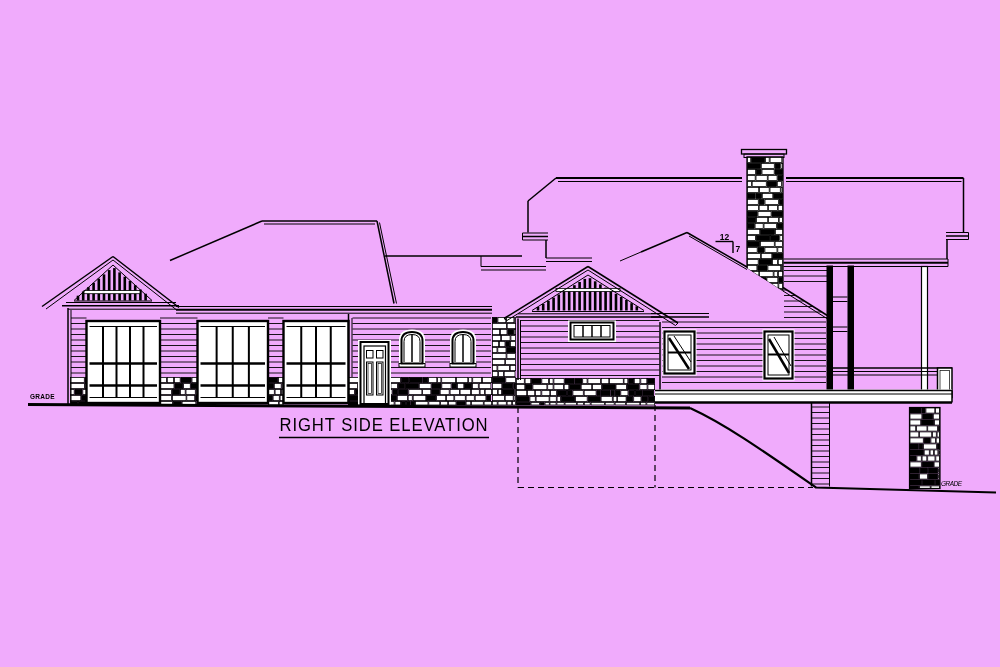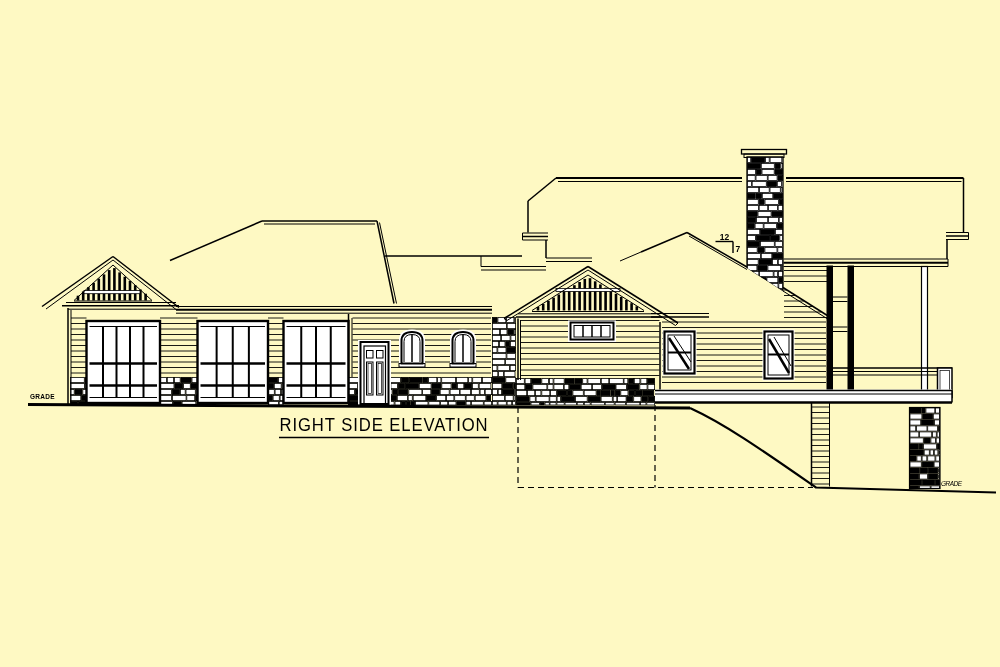--- a/index.html
+++ b/index.html
@@ -3,21 +3,21 @@
 <meta charset="utf-8">
 <style>
   html,body{margin:0;padding:0;background:#ffffff;}
   .page{position:relative;width:1000px;height:667px;background:#fff;overflow:hidden;
         font-family:"Liberation Sans", sans-serif;}
   svg text{font-family:"Liberation Sans", sans-serif;}
 </style>
 </head>
 <body>
 
-<div class="page" style="background: #fef9c3;">
+<div class="page" style="background: #f0abfc;">
 <svg id="drawing-svg" width="1000" height="667" viewBox="0 0 1000 667" stroke="#000" fill="none" stroke-width="1">
 
   <defs>
     <clipPath id="chimclip">
           <polygon points="747,157 783,157 783,291 747,268"></polygon>
         </clipPath>
   </defs>
 
   <g id="gen-siding">
         <line x1="71" y1="318" x2="86.5" y2="318" stroke-width="0.9"></line>

